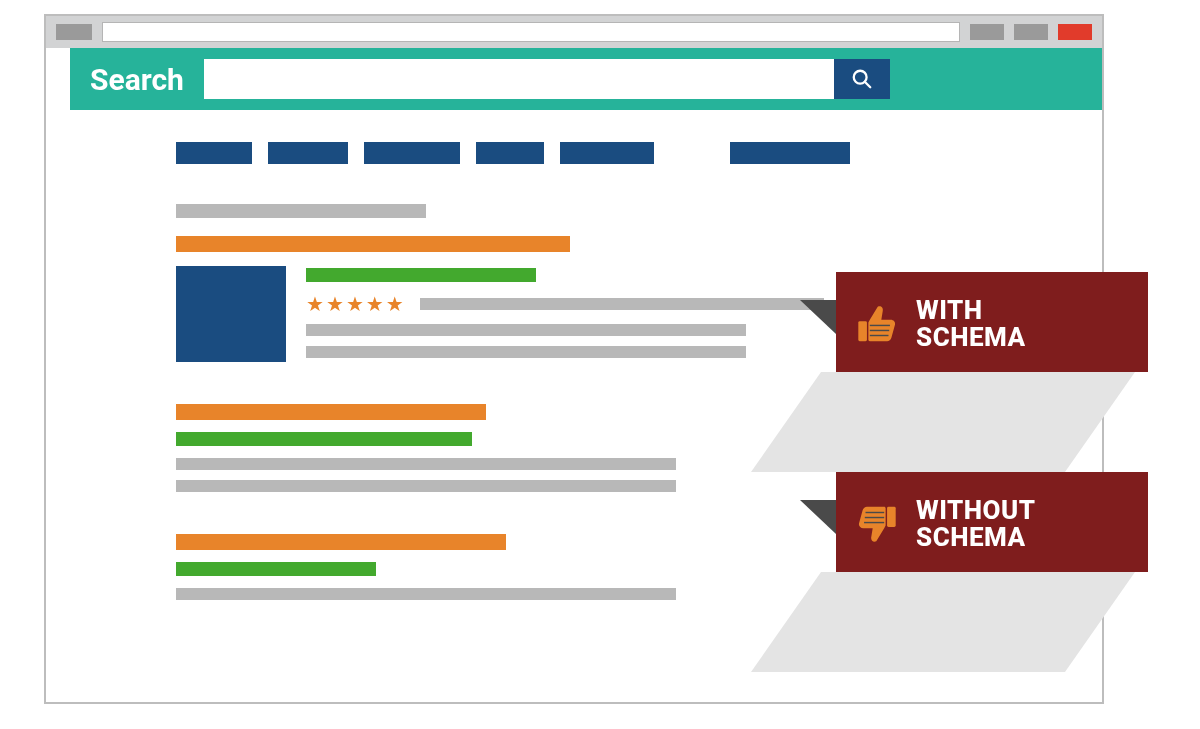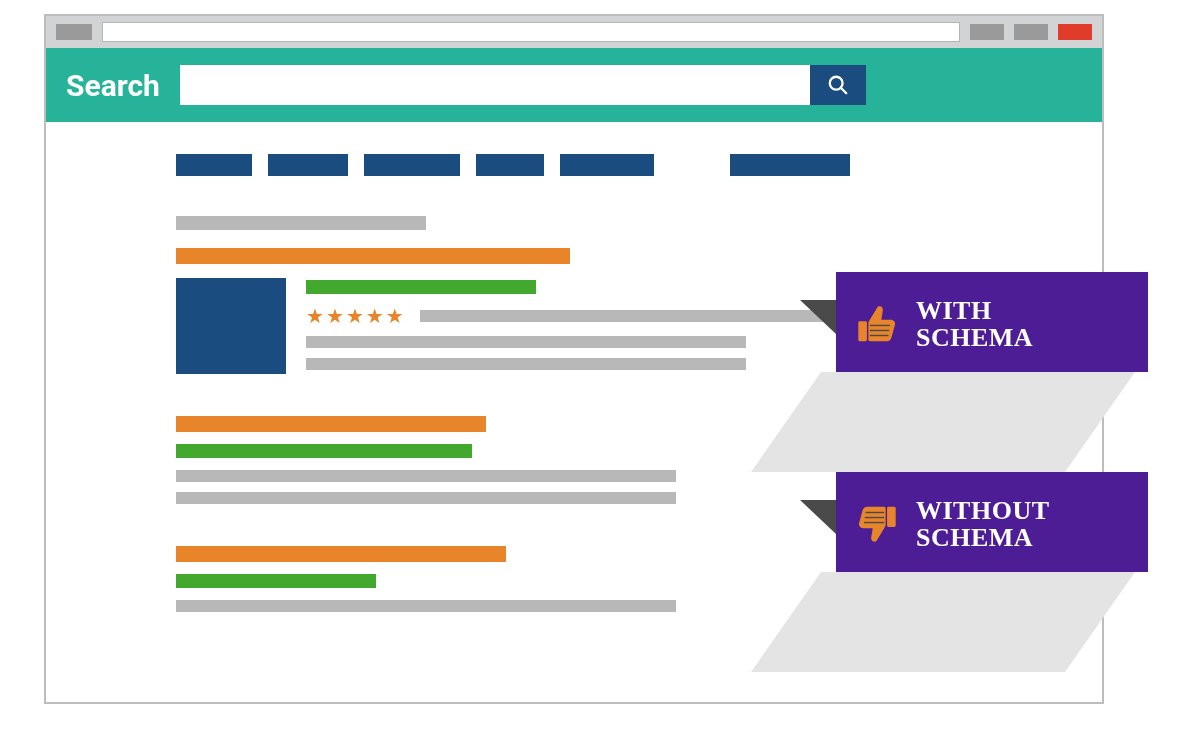--- a/index.html
+++ b/index.html
@@ -39,26 +39,27 @@
     border: 1px solid #b5b5b5;
   }
   .tb-btn {
     width: 34px;
     height: 16px;
     background: #9a9a9a;
   }
   .tb-btn.red { background: #e13b2b; }
 
   .search-bar {
-    height: 74px;
+    height: 62px;
     background: #26b39a;
     display: flex;
     align-items: center;
     padding: 0 20px;
     gap: 20px;
+    margin-left: 24px;
   }
   .search-label {
     color: #fff;
     font-size: 30px;
     font-weight: 700;
   }
   .search-box {
     display: flex;
     align-items: center;
   }
@@ -120,31 +121,30 @@
   .result .line2 { width:500px; height:12px; background:#b8b8b8;}
 
   .result3 { margin-top: 42px; }
   .result3 .title { width:330px; height:16px; background:#e8842a; margin-bottom:12px;}
   .result3 .url   { width:200px; height:14px; background:#43a92e; margin-bottom:12px;}
   .result3 .line1 { width:500px; height:12px; background:#b8b8b8;}
 
   
   .callout {
     position: absolute;
-    background: #4c1d95;
+    background: #7f1d1d;
     color: #fff;
     display: flex;
     align-items: center;
     gap: 16px;
     padding: 22px 22px 18px 18px;
     font-weight: 800;
     font-size: 26px;
     line-height: 1.05;
     letter-spacing: 0.5px;
-    font-family: Liberation Serif, serif;
   }
   .callout .thumb-icon {
     width: 46px; height: 46px;
   }
   .callout .text { white-space: pre; }
   .callout-shadow {
     position:absolute;
     background:#e4e4e4;
     transform: skewX(-35deg);
   }

